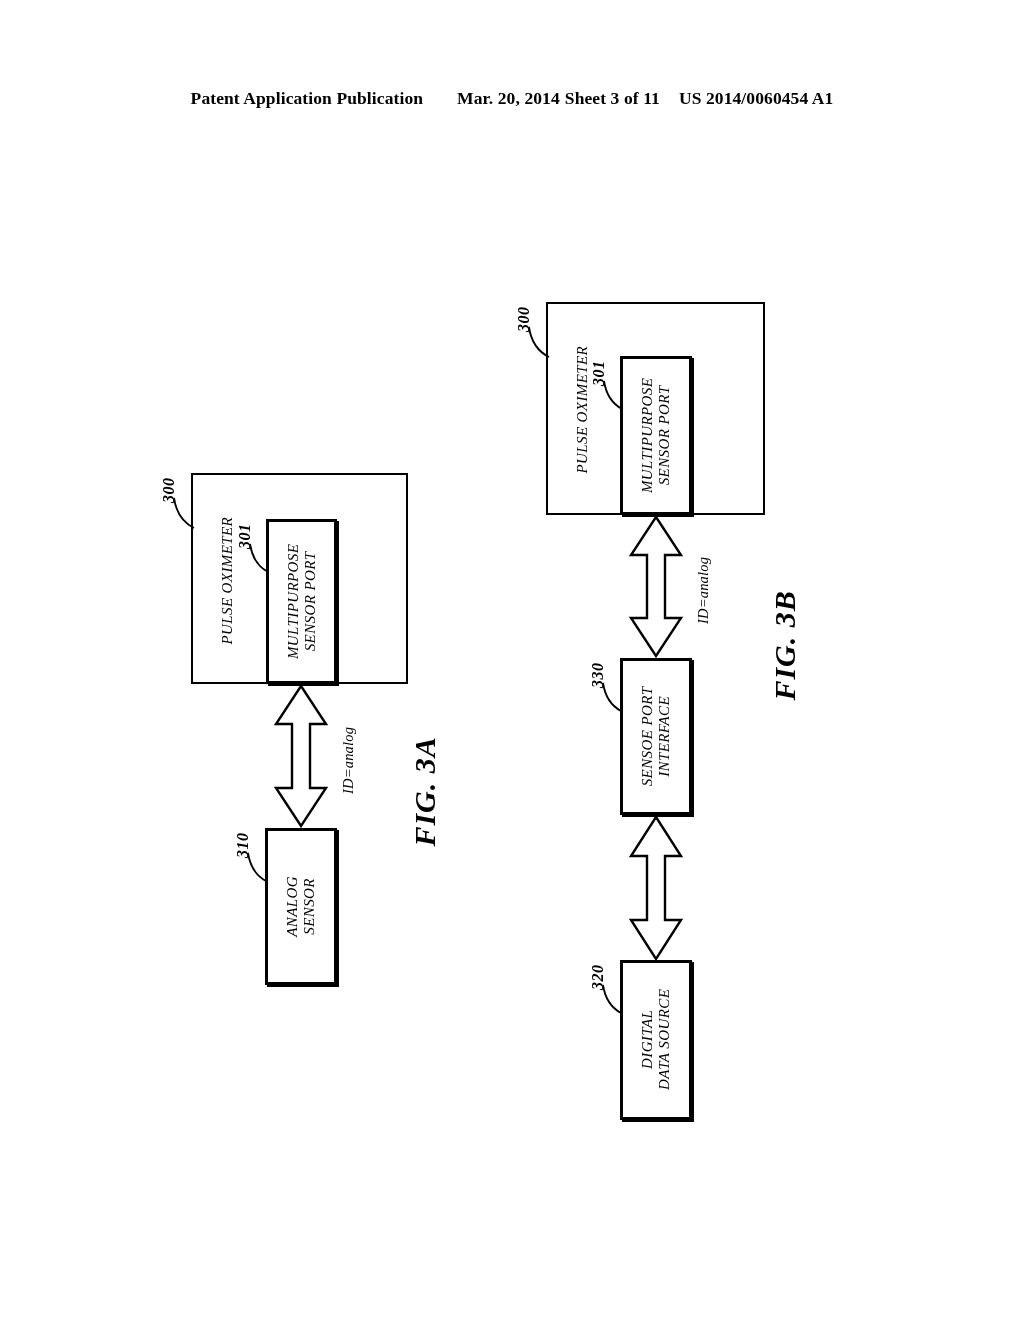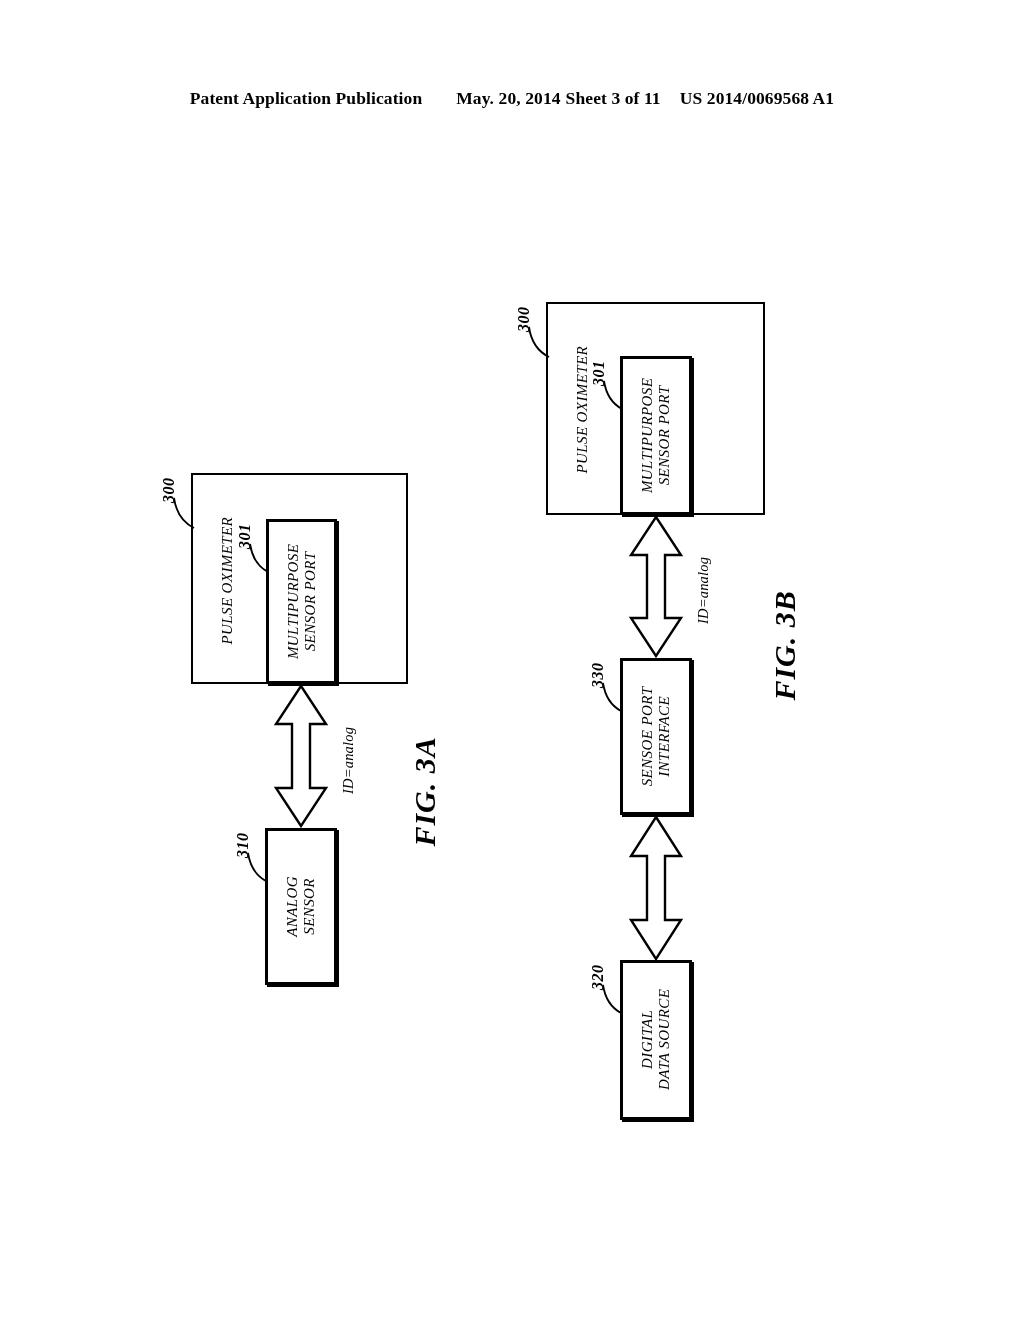--- a/index.html
+++ b/index.html
@@ -98,23 +98,23 @@
   }
   .lead svg { display: block; overflow: visible; }
 </style>
 </head>
 <body>
 
 <div id="page">
 
   <div id="header">
     <span class="h-pub">Patent Application Publication</span>
-    <span class="h-date">May. 20, 2014</span>
+    <span class="h-date">Mar. 20, 2014</span>
     <span class="h-sheet">Sheet 3 of 11</span>
-    <span class="h-num">US 2014/0069568 A1</span>
+    <span class="h-num">US 2014/0060454 A1</span>
   </div>
 
   <div>
 
     <div class="fig-box" style="left:191px; top:473px; width:217px; height:211px;"></div>
 
     <div class="fig-box heavy" style="left:266px; top:519px; width:71px; height:165px;"></div>
 
     <div class="vtext block-label" style="left:148px; top:572px; width:160px;">PULSE OXIMETER</div>
 

